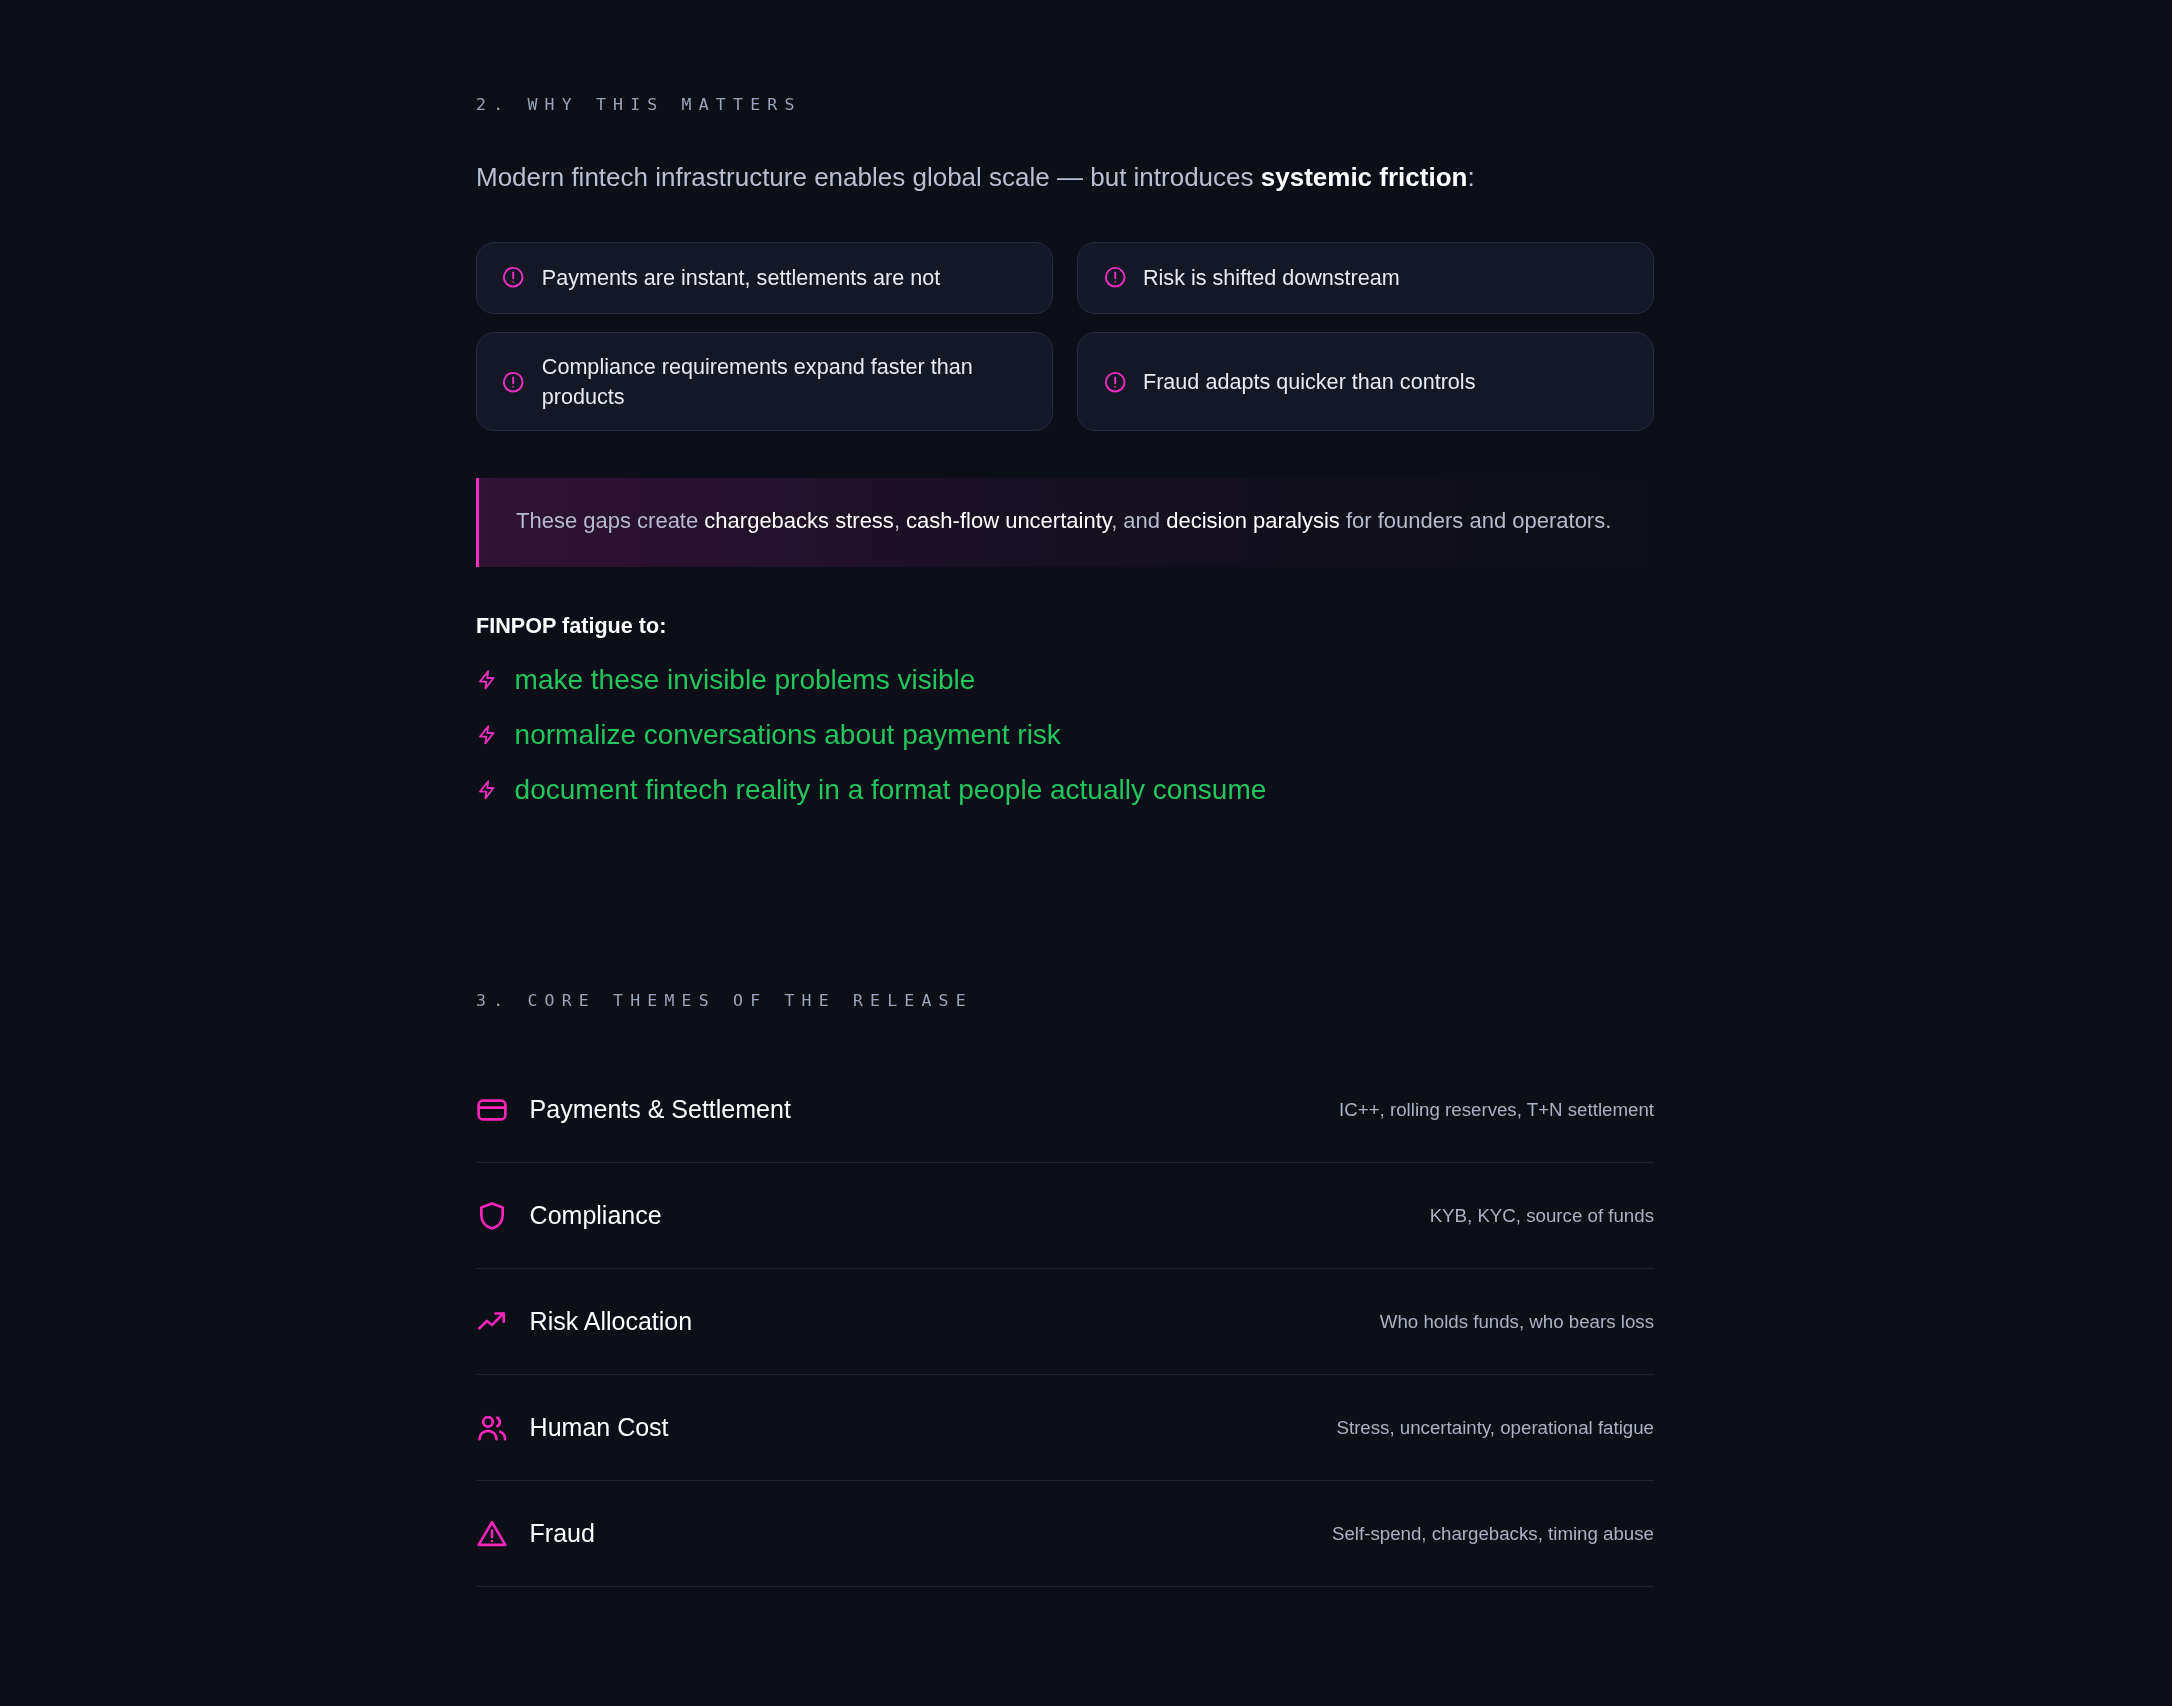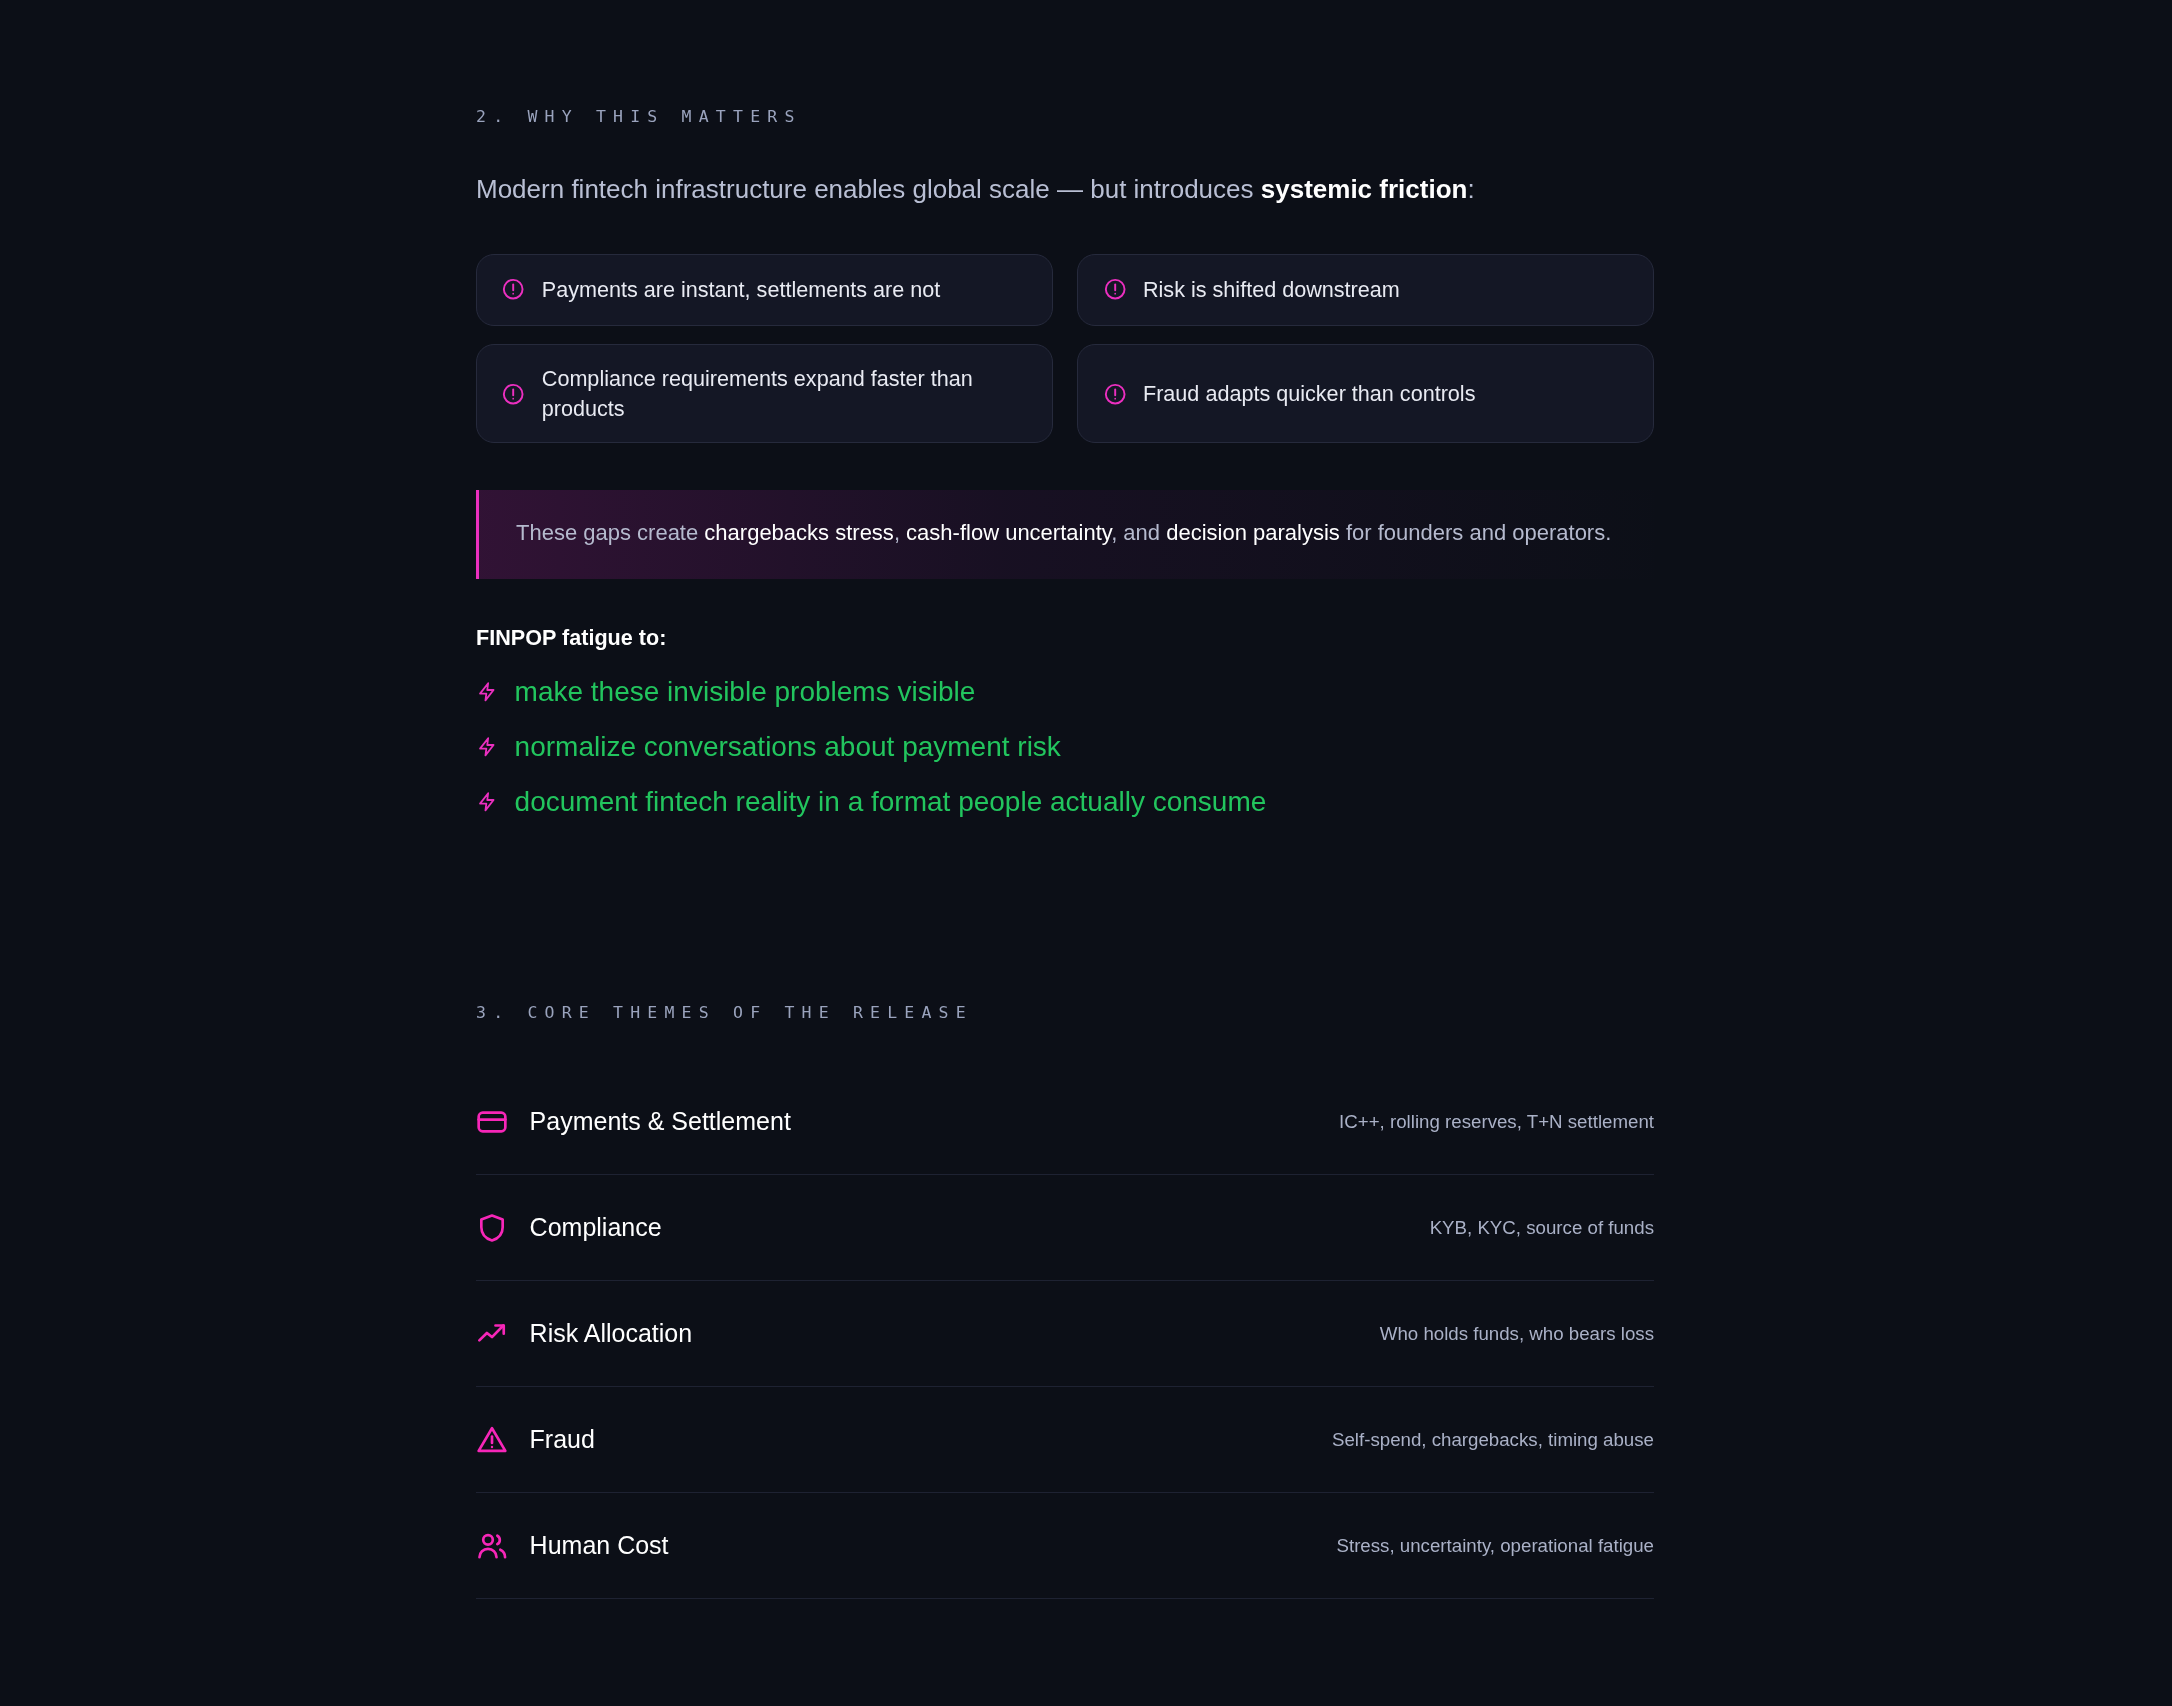--- a/index.html
+++ b/index.html
@@ -16,21 +16,21 @@
     width:2172px;
     height:1707px;
     position:relative;
     background:#0c0f17;
     overflow:hidden;
   }
 
   .content {
     position:absolute;
     left:476px;
-    top:16px;
+    top:4px;
     width:1178px;
   }
 
   
   .eyebrow {
     font-family:"DejaVu Sans Mono", monospace;
     font-size:16.5px;
     letter-spacing:7.2px;
     color:#9aa3bd;
     text-transform:uppercase;
@@ -239,36 +239,36 @@
         <svg class="theme-ico" viewBox="0 0 24 24" fill="none" stroke="#f726b8" stroke-width="2" stroke-linecap="round" stroke-linejoin="round">
             <polyline points="2.5,16.8 8.2,11.2 12,14.3 20.5,5.6"></polyline>
             <polyline points="14.6,5.6 20.8,5.6 20.8,11.8"></polyline>
           </svg>
         <div class="theme-title">Risk Allocation</div>
         <div class="theme-desc">Who holds funds, who bears loss</div>
       </div>
 
       <div class="theme-row">
         <svg class="theme-ico" viewBox="0 0 24 24" fill="none" stroke="#f726b8" stroke-width="2" stroke-linecap="round" stroke-linejoin="round">
-            <path d="M12 3.2 L22 20.2 H2 Z"></path>
-            <line x1="12" y1="9.4" x2="12" y2="14.2"></line>
-            <circle cx="12" cy="17.2" r="0.9" fill="#f726b8" stroke="none"></circle>
-          </svg>
-        <div class="theme-title">Fraud</div>
-        <div class="theme-desc">Self-spend, chargebacks, timing abuse</div>
-      </div>
-
-      <div class="theme-row">
-        <svg class="theme-ico" viewBox="0 0 24 24" fill="none" stroke="#f726b8" stroke-width="2" stroke-linecap="round" stroke-linejoin="round">
             <circle cx="9" cy="7.4" r="3.6"></circle>
             <path d="M2.6 20.4 C2.6 16.6 5.5 14.2 9 14.2 C12.5 14.2 15.4 16.6 15.4 20.4"></path>
             <path d="M16 4.3 A3.6 3.6 0 0 1 16 10.6"></path>
             <path d="M18.2 14.8 C20.4 15.8 21.8 17.8 21.8 20.4"></path>
           </svg>
         <div class="theme-title">Human Cost</div>
         <div class="theme-desc">Stress, uncertainty, operational fatigue</div>
       </div>
 
+      <div class="theme-row">
+        <svg class="theme-ico" viewBox="0 0 24 24" fill="none" stroke="#f726b8" stroke-width="2" stroke-linecap="round" stroke-linejoin="round">
+            <path d="M12 3.2 L22 20.2 H2 Z"></path>
+            <line x1="12" y1="9.4" x2="12" y2="14.2"></line>
+            <circle cx="12" cy="17.2" r="0.9" fill="#f726b8" stroke="none"></circle>
+          </svg>
+        <div class="theme-title">Fraud</div>
+        <div class="theme-desc">Self-spend, chargebacks, timing abuse</div>
+      </div>
+
     </div>
 
   </div>
 </div>
 
 
 </body></html>

